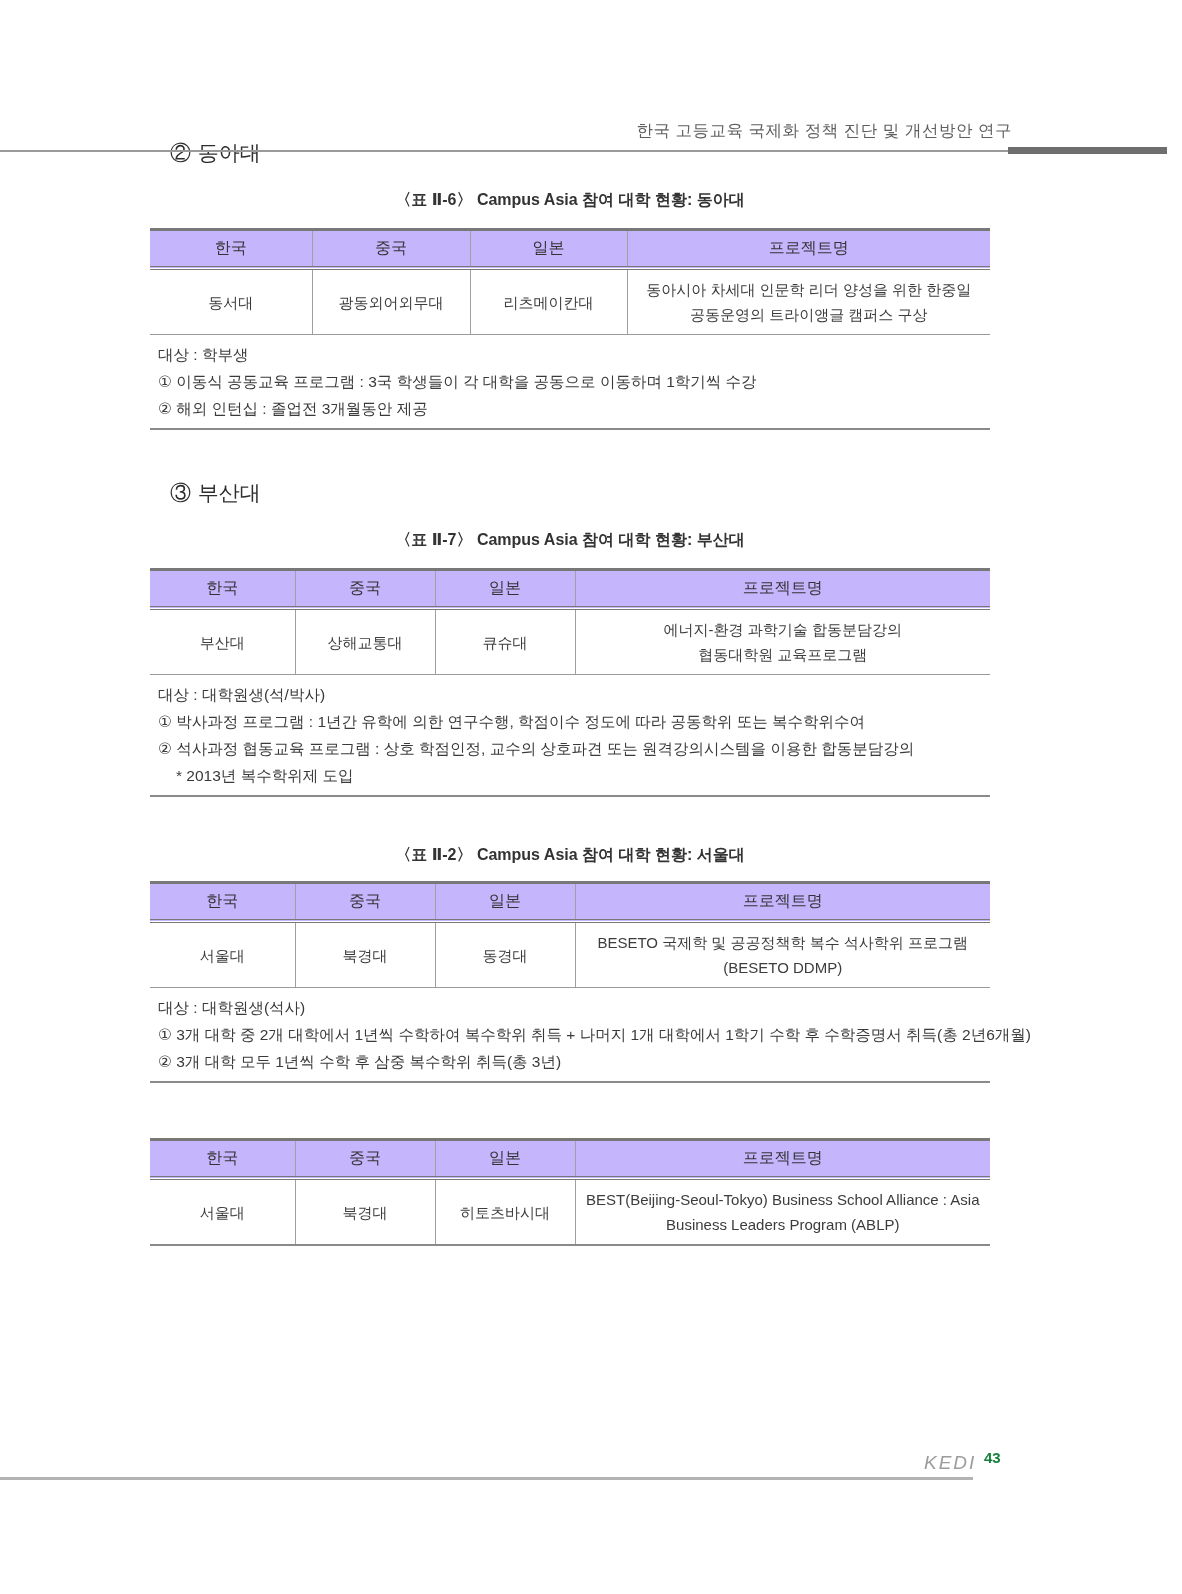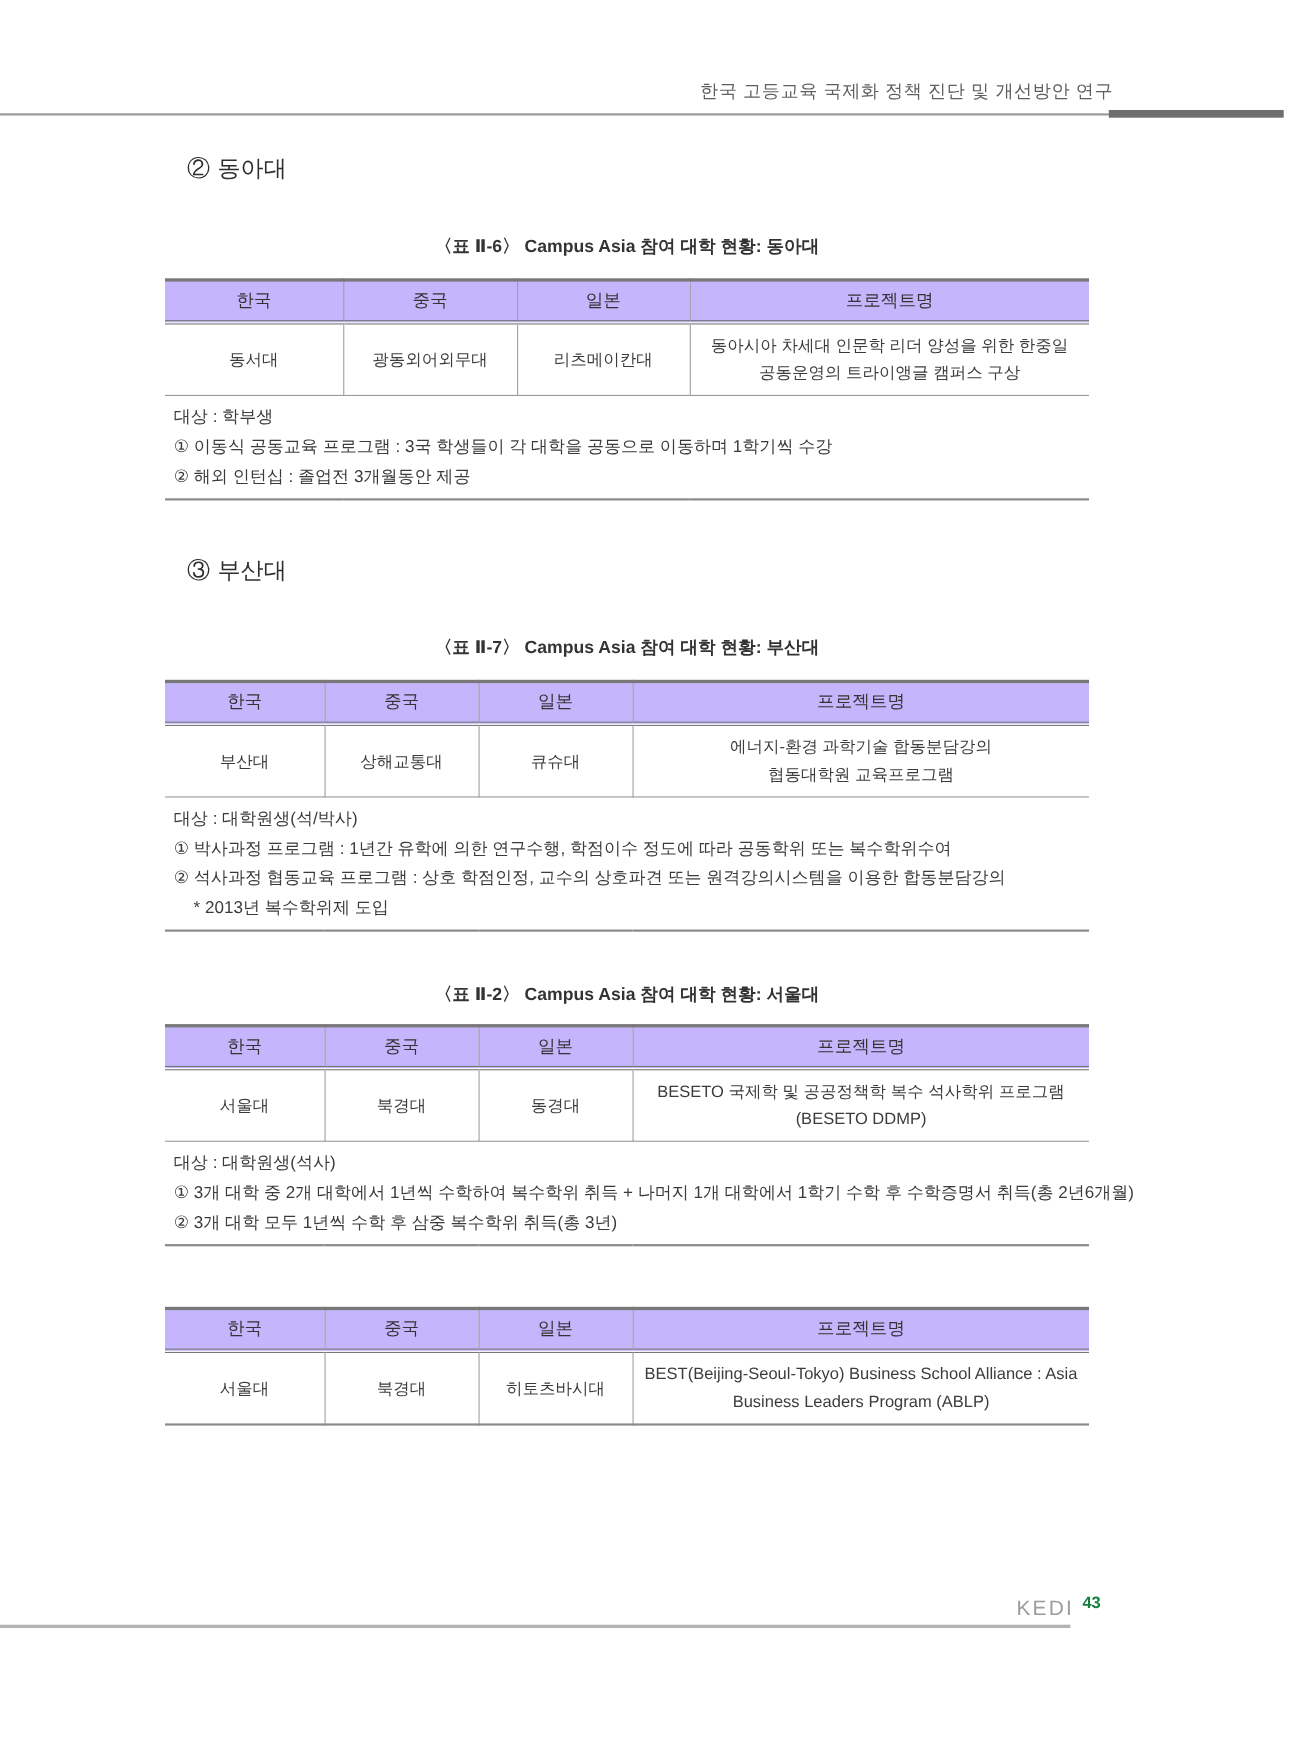--- a/index.html
+++ b/index.html
@@ -3,37 +3,37 @@
 <meta charset="utf-8">
 <style>
   html,body{margin:0;padding:0;background:#fff;}
   .page{
     position:relative;width:1182px;height:1594px;background:#ffffff;
     font-family:"Liberation Sans","DejaVu Sans",sans-serif;color:#3c3c3c;overflow:hidden;
   }
   
   .pg-header{height:140px;}
   .pg-header-title{
-    padding-top:71px;padding-right:170px;text-align:right;
+    padding-top:118px;padding-right:170px;text-align:right;
     font-size:16.5px;line-height:24px;color:#5f5f5f;letter-spacing:.5px;
   }
   .pg-header-rule{position:relative;height:7px;margin-top:5px;}
   .rule-thin{position:absolute;left:0;top:3px;width:1008px;height:2px;background:#9a9a9a;}
   .rule-thick{position:absolute;left:1008px;top:0;width:159px;height:7px;background:#6e6e6e;}
   
   .content{width:840px;margin-left:150px;}
   .section-heading{
     margin:0 0 0 20px;font-family:"DejaVu Serif","Liberation Serif",serif;
     font-weight:400;font-size:21px;line-height:26px;color:#2e2e2e;
   }
   .sh-1{}
   .sh-2{margin-top:50px;}
   .sh-3{margin-top:52px;}
   .tbl-caption{
-    margin-top:48px;height:22px;line-height:22px;text-align:center;
+    margin-top:23px;height:22px;line-height:22px;text-align:center;
     font-size:16px;font-weight:600;color:#333;
   }
   .cap-3{margin-top:47px;}
   .datatable{
     width:840px;border-collapse:collapse;table-layout:fixed;
     border-top:3px solid #787878;border-bottom:2px solid #8a8a8a;
     margin-top:17px;
   }
   .t3{margin-top:15px;}
   .t4{margin-top:55px;}
@@ -49,21 +49,21 @@
   }
   .datatable td.c:last-child{border-right:none;}
   .has-notes td.c{border-bottom:1px solid #9a9a9a;}
   .project{white-space:pre-line;}
   .notes-row td{padding:6px 0 6px 8px;}
   .note{font-size:15.5px;line-height:27px;color:#3a3a3a;white-space:nowrap;}
   .note.indent{padding-left:18px;}
   
   .pg-footer{position:absolute;left:0;top:1446px;width:1182px;height:44px;}
   .footer-rule{position:absolute;left:0;top:31px;width:973px;height:3px;background:#b3b3b3;}
-  .kedi{position:absolute;left:924px;top:6px;font-size:19px;letter-spacing:2px;color:#9c9c9c;}
+  .kedi{position:absolute;left:924px;top:6px;font-size:19px;letter-spacing:2px;color:#9c9c9c;font-style:italic;}
   .pagenum{position:absolute;left:984px;top:3px;font-size:15px;font-weight:600;color:#15803d;}
 </style>
 </head>
 <body>
 
 <div class="page">
 
   <div class="pg-header">
     <div class="pg-header-title">한국 고등교육 국제화 정책 진단 및 개선방안 연구</div>
     <div class="pg-header-rule">

